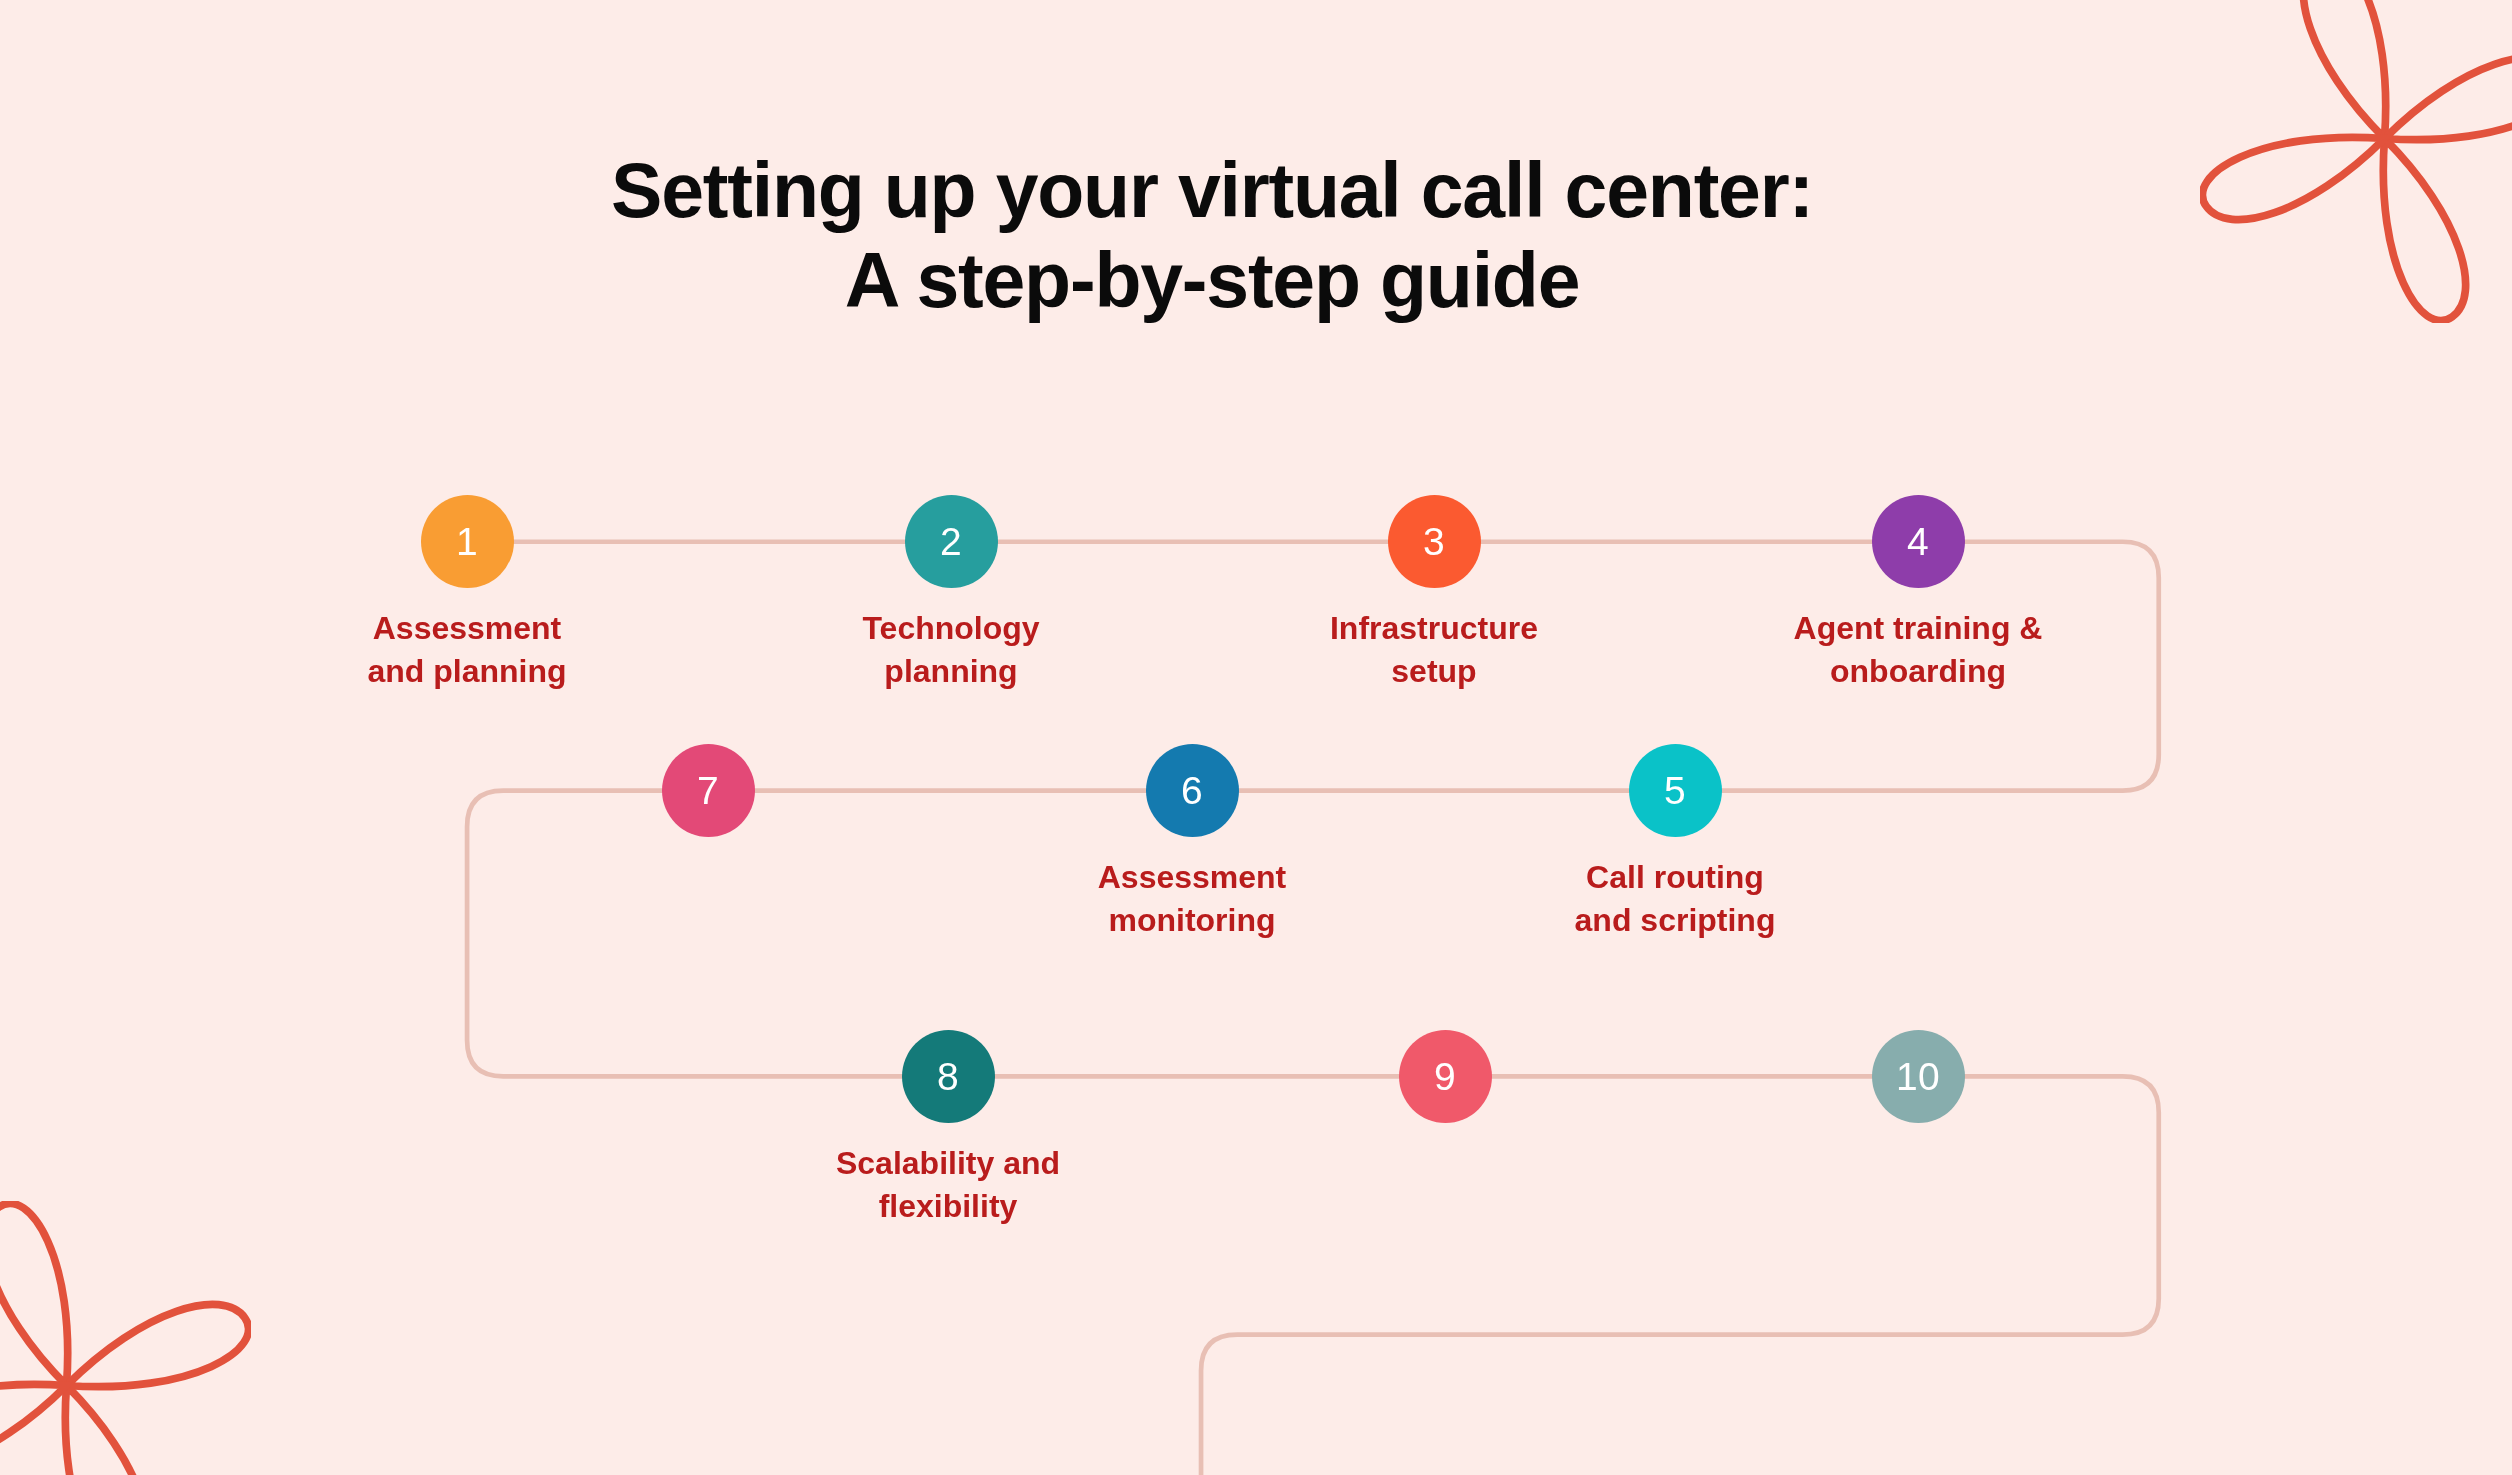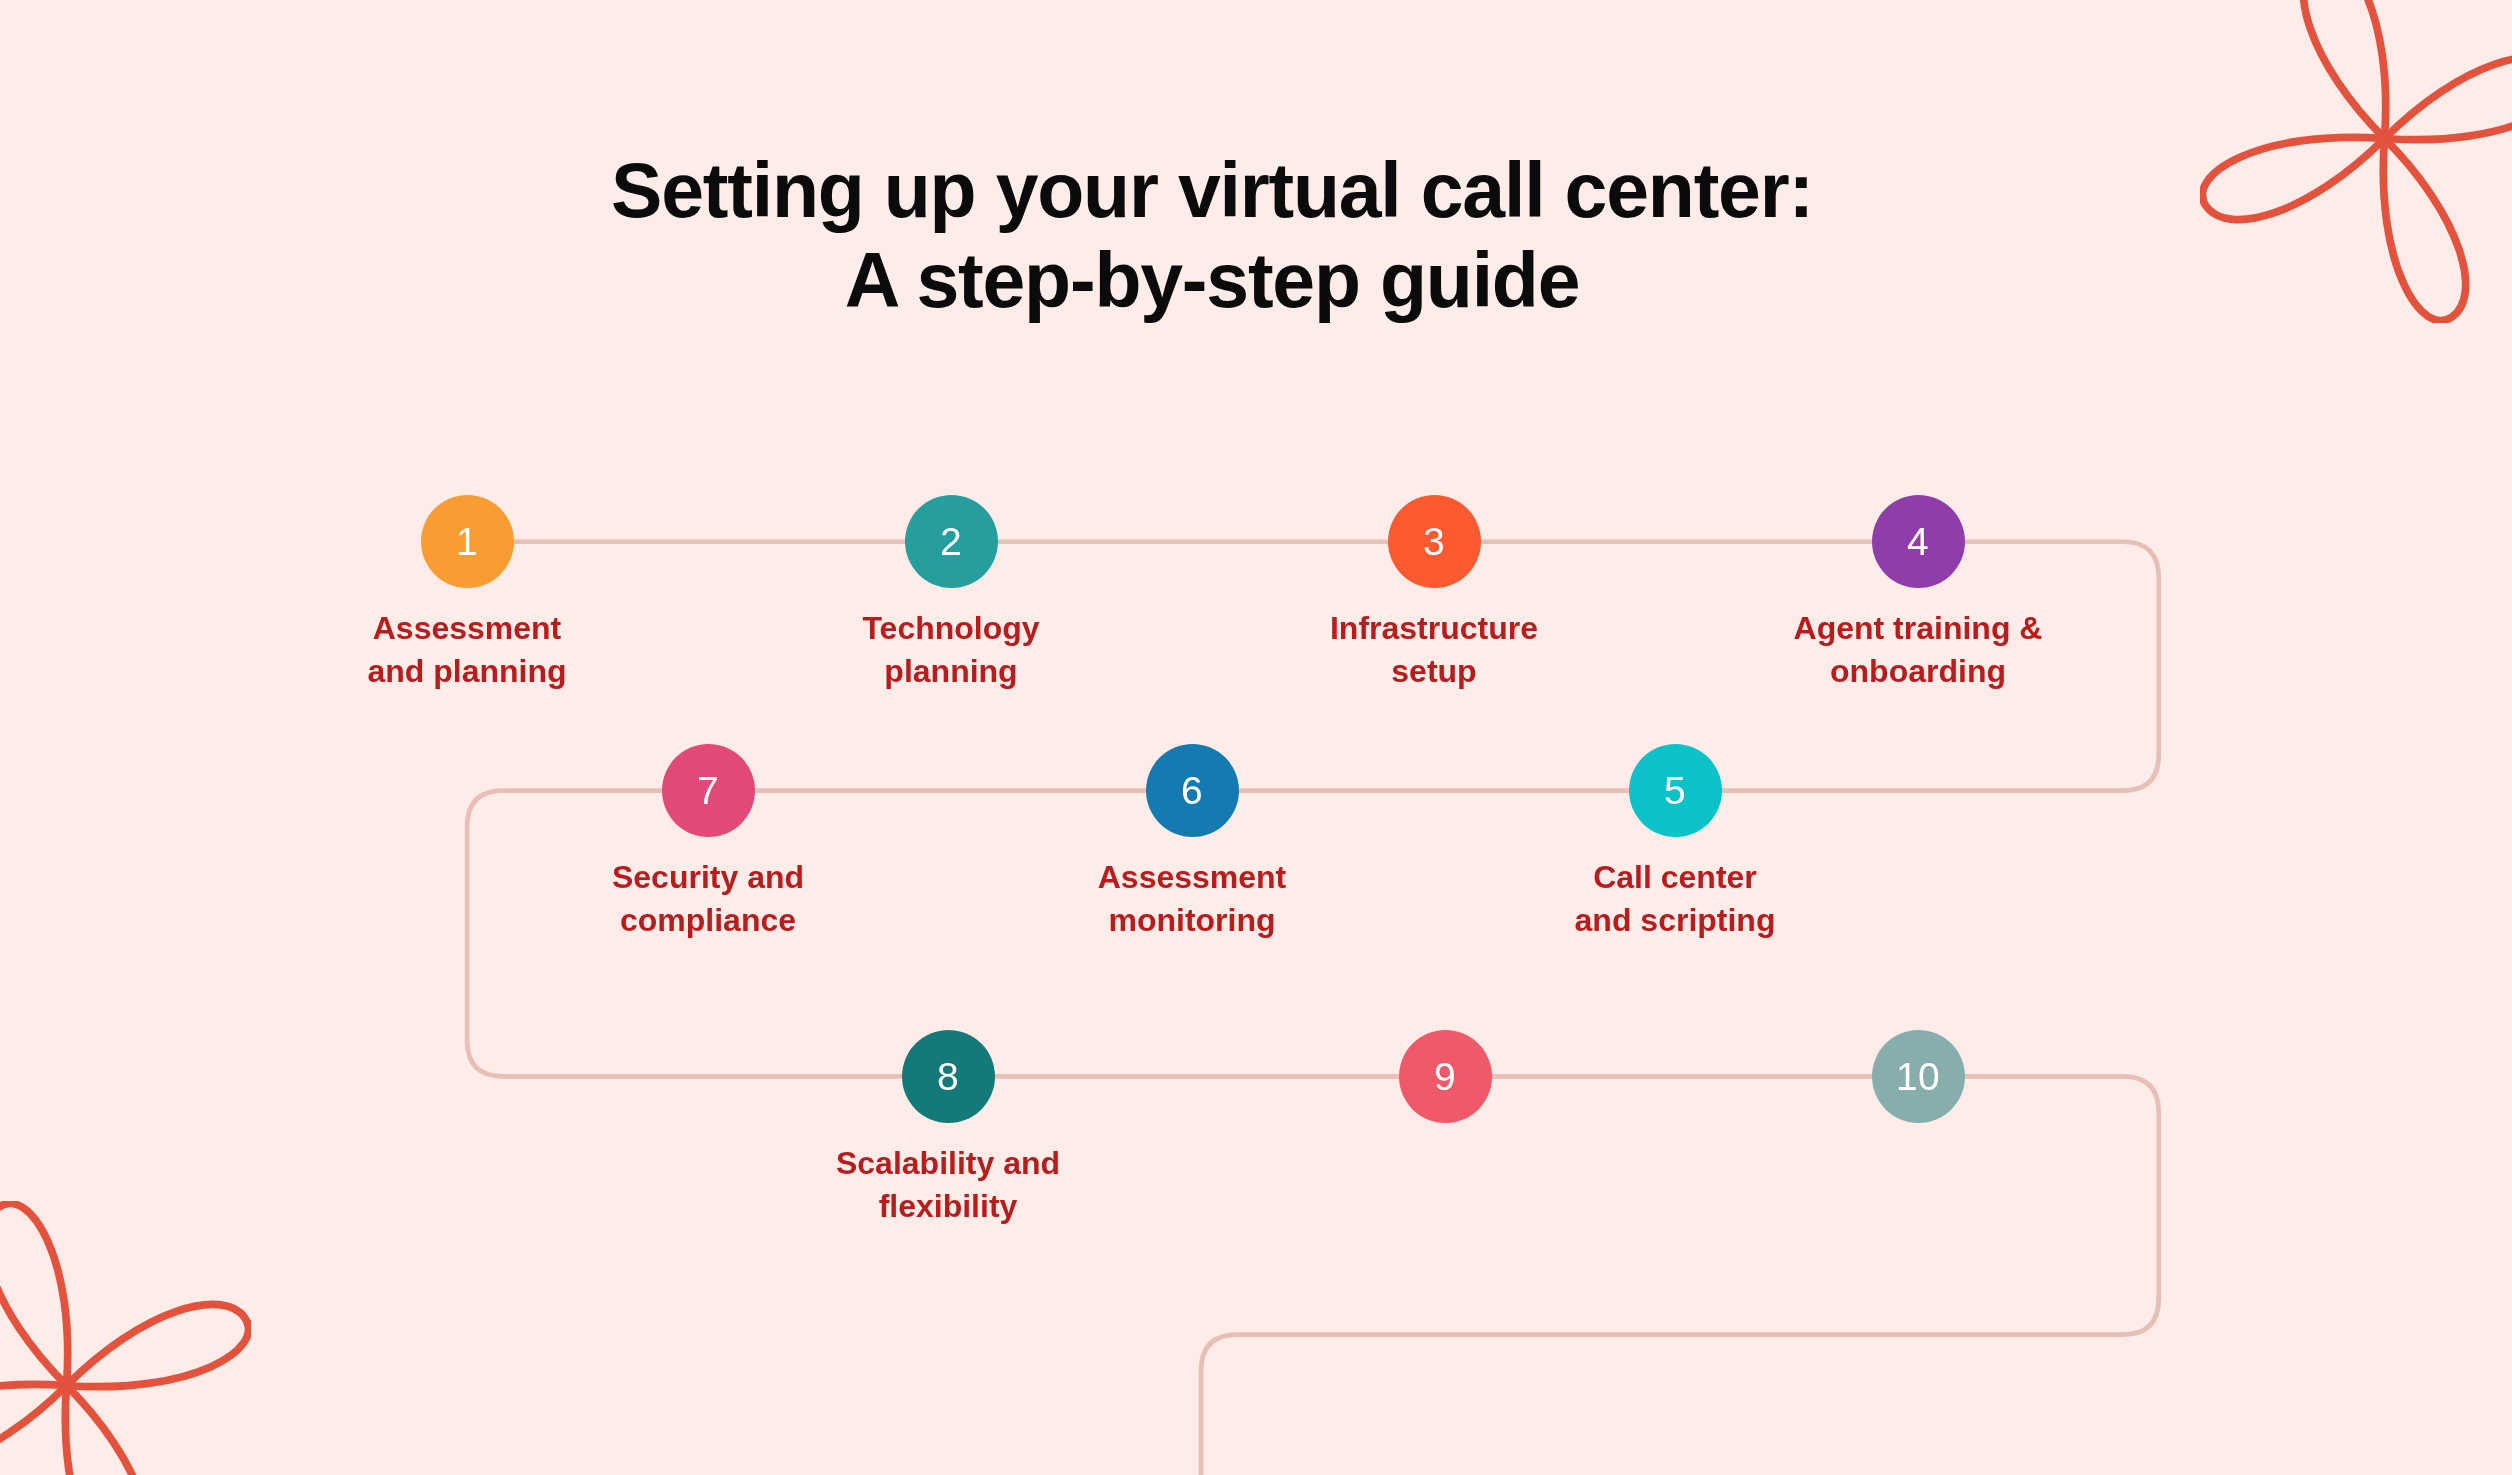--- a/index.html
+++ b/index.html
@@ -161,32 +161,30 @@
         <div class="step-label">Infrastructure
 setup</div>
       </div>
       <div class="step" style="left: 1918px; top: 495px;">
         <div class="step-circle" style="background: rgb(142, 61, 170);">4</div>
         <div class="step-label">Agent training &amp;
 onboarding</div>
       </div>
       <div class="step" style="left: 1675px; top: 744px;">
         <div class="step-circle" style="background: rgb(10, 194, 200);">5</div>
-        <div class="step-label">Call center
+        <div class="step-label">Call routing
 and scripting</div>
       </div>
       <div class="step" style="left: 1192px; top: 744px;">
         <div class="step-circle" style="background: rgb(20, 122, 175);">6</div>
         <div class="step-label">Assessment
 monitoring</div>
       </div>
       <div class="step" style="left: 708px; top: 744px;">
         <div class="step-circle" style="background: rgb(227, 73, 119);">7</div>
-        <div class="step-label">Security and
-compliance</div>
       </div>
       <div class="step" style="left: 948px; top: 1030px;">
         <div class="step-circle" style="background: rgb(20, 122, 121);">8</div>
         <div class="step-label">Scalability and
 flexibility</div>
       </div>
       <div class="step" style="left: 1445px; top: 1030px;">
         <div class="step-circle" style="background: rgb(240, 89, 106);">9</div>
       </div>
       <div class="step" style="left: 1918px; top: 1030px;">

